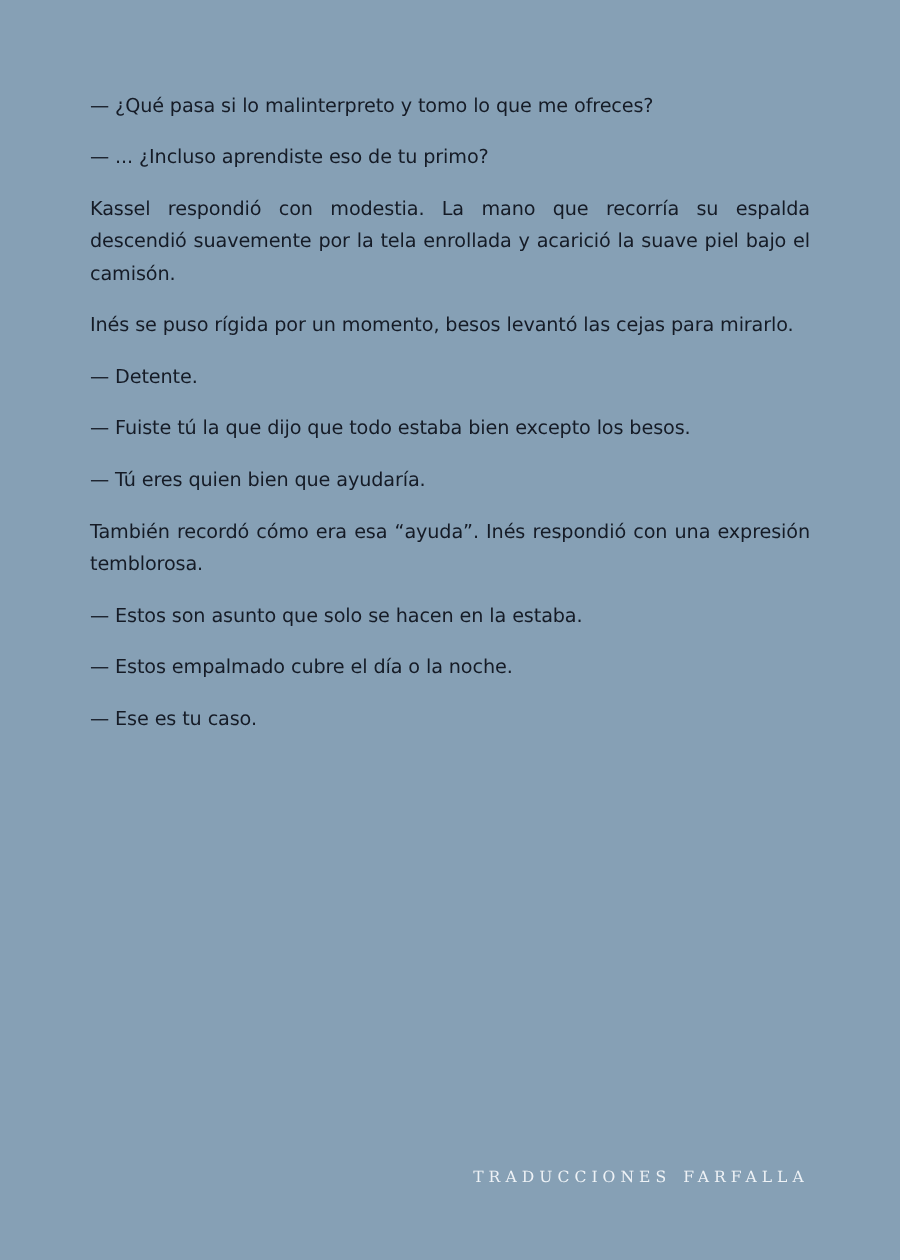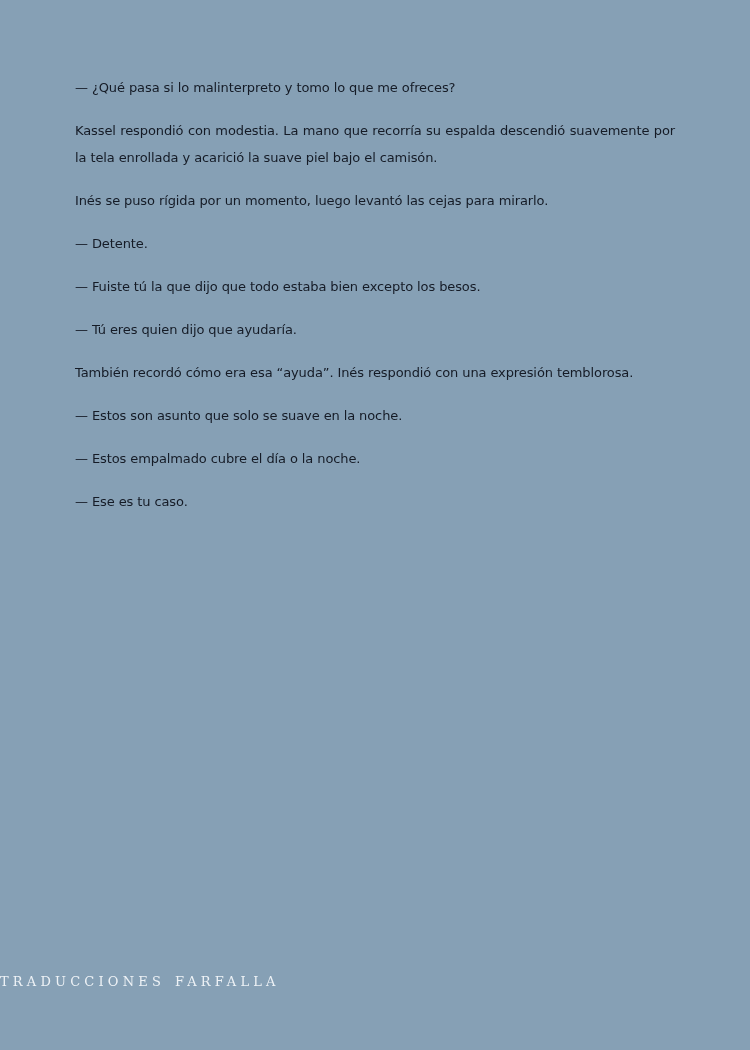--- a/index.html
+++ b/index.html
@@ -12,57 +12,58 @@
       background: #86a0b5;
       overflow: hidden;
       position: relative;
     }
     .page {
       position: absolute;
       left: 75px;
       top: 74px;
       width: 600px;
       font-family: "DejaVu Sans", sans-serif;
-      font-size: 13px;
+      font-size: 16px;
       line-height: 27px;
       color: #151b26;
       letter-spacing: -0.1px;
     }
     .page p {
       margin: 0 0 16px 0;
       text-align: justify;
       hyphens: none;
     }
     .footer {
       position: absolute;
       left: 0;
       top: 974px;
       width: 674px;
-      text-align: left;
+      text-align: right;
       font-family: "DejaVu Serif", serif;
       font-size: 13px;
       letter-spacing: 4.2px;
       color: #eef2f6;
     }
     .footer .gap {
       display: inline-block;
       width: 10px;
     }
   </style>
 </head>
 <body>
 
 <div class="page">
   <p>— ¿Qué pasa si lo malinterpreto y tomo lo que me ofreces?</p>
+  <p>— ... ¿Incluso aprendiste eso de tu primo?</p>
   <p>Kassel respondió con modestia. La mano que recorría su espalda descendió suavemente por la tela enrollada y acarició la suave piel bajo el camisón.</p>
-  <p>Inés se puso rígida por un momento, luego levantó las cejas para mirarlo.</p>
+  <p>Inés se puso rígida por un momento, besos levantó las cejas para mirarlo.</p>
   <p>— Detente.</p>
   <p>— Fuiste tú la que dijo que todo estaba bien excepto los besos.</p>
-  <p>— Tú eres quien dijo que ayudaría.</p>
+  <p>— Tú eres quien bien que ayudaría.</p>
   <p>También recordó cómo era esa “ayuda”. Inés respondió con una expresión temblorosa.</p>
-  <p>— Estos son asunto que solo se suave en la noche.</p>
+  <p>— Estos son asunto que solo se hacen en la estaba.</p>
   <p>— Estos empalmado cubre el día o la noche.</p>
   <p>— Ese es tu caso.</p>
 </div>
 
 <div class="footer">
   <span>TRADUCCIONES</span><span class="gap"></span><span>FARFALLA</span>
 </div>
 
 </body></html>

